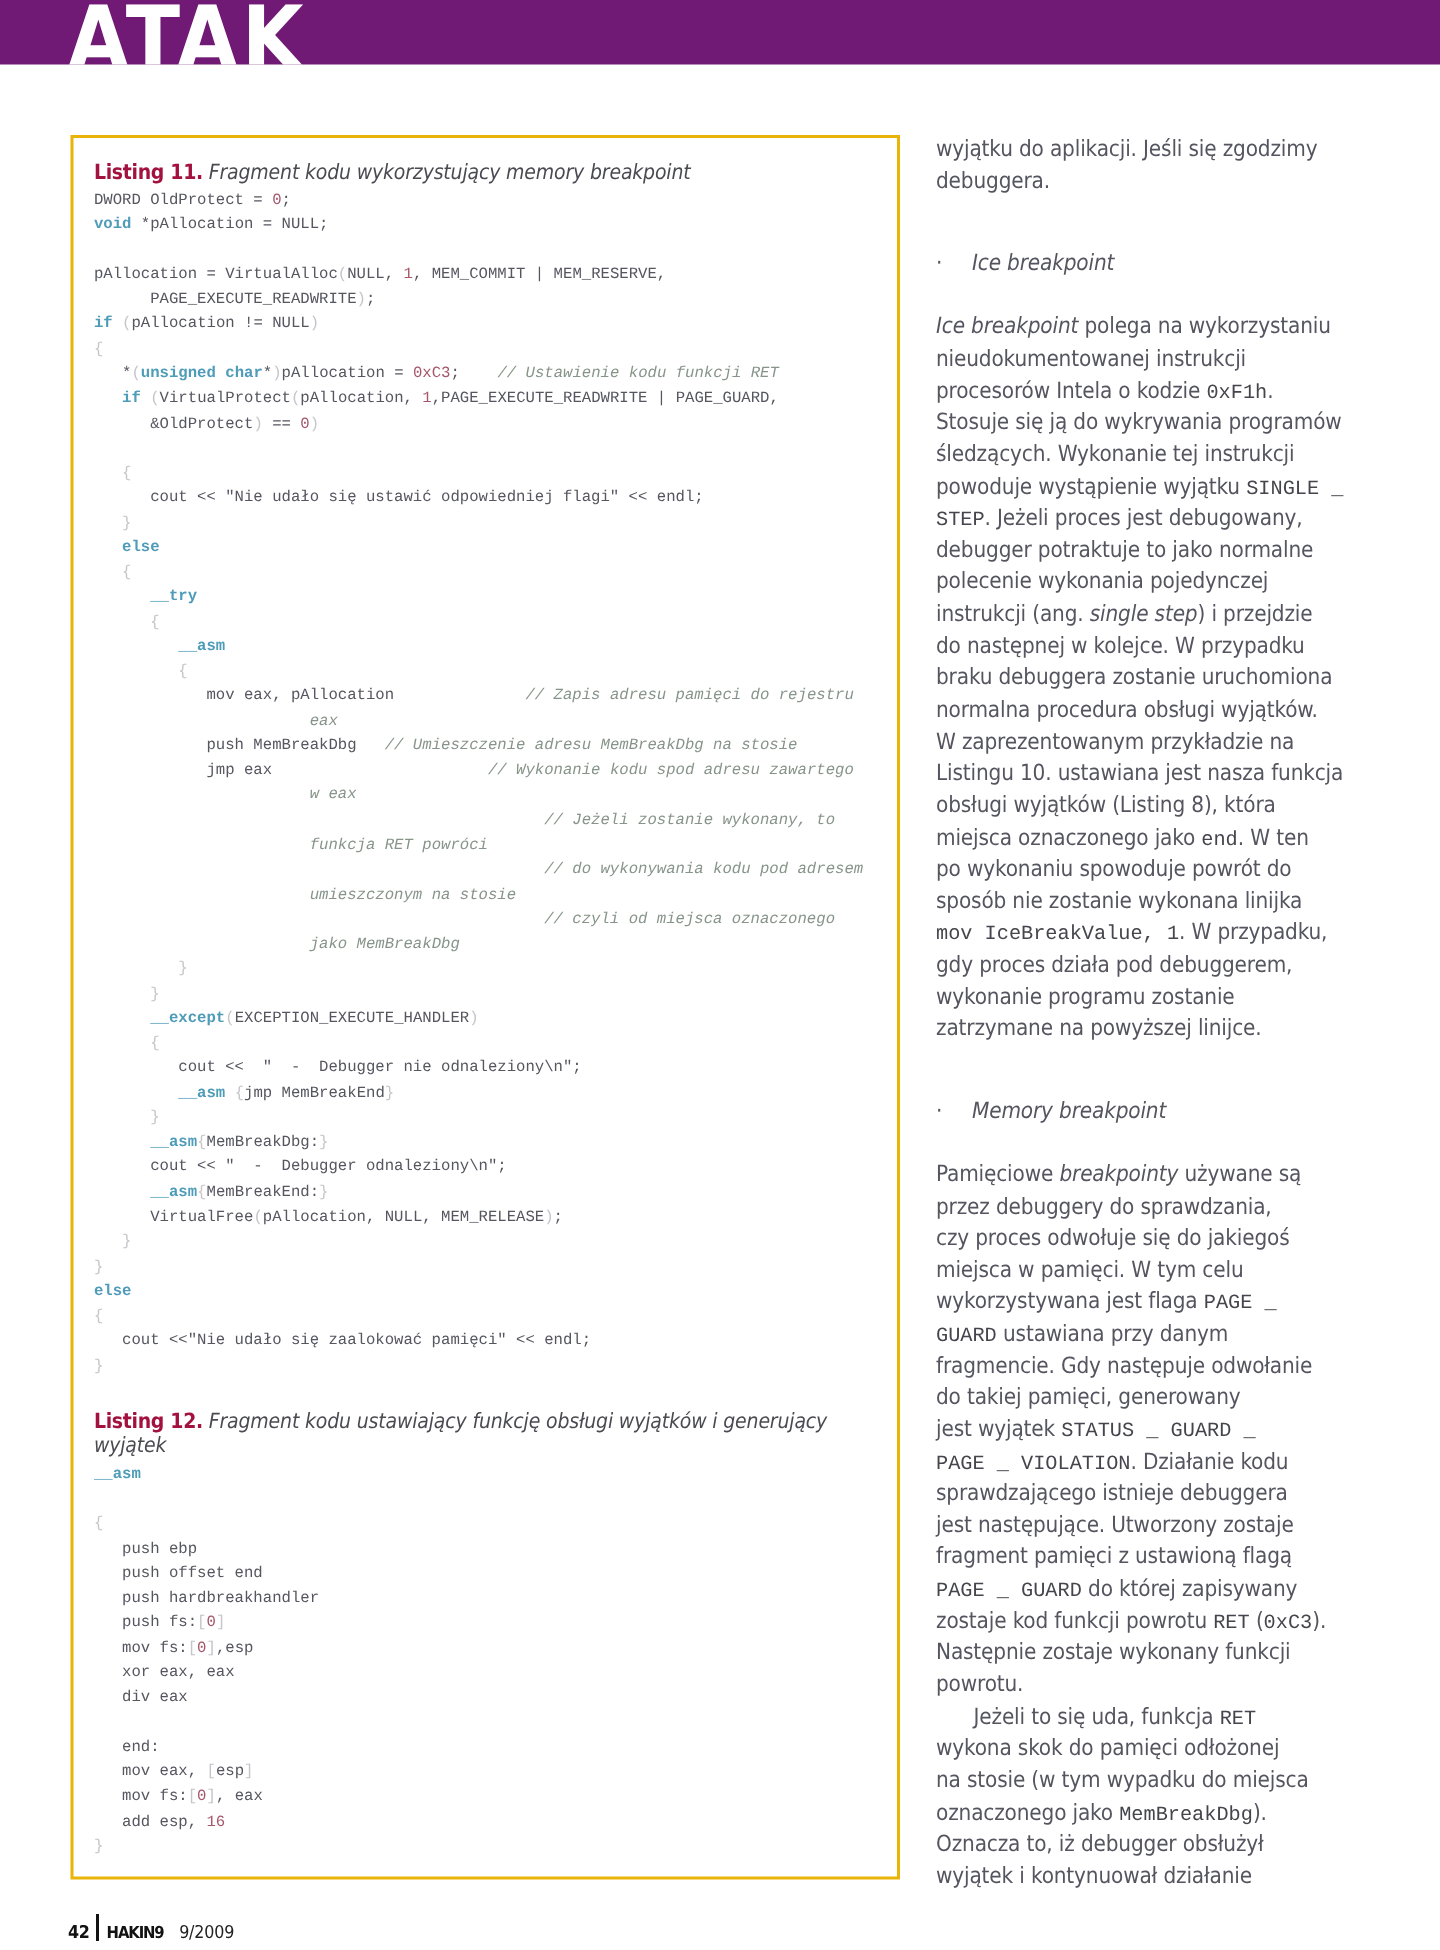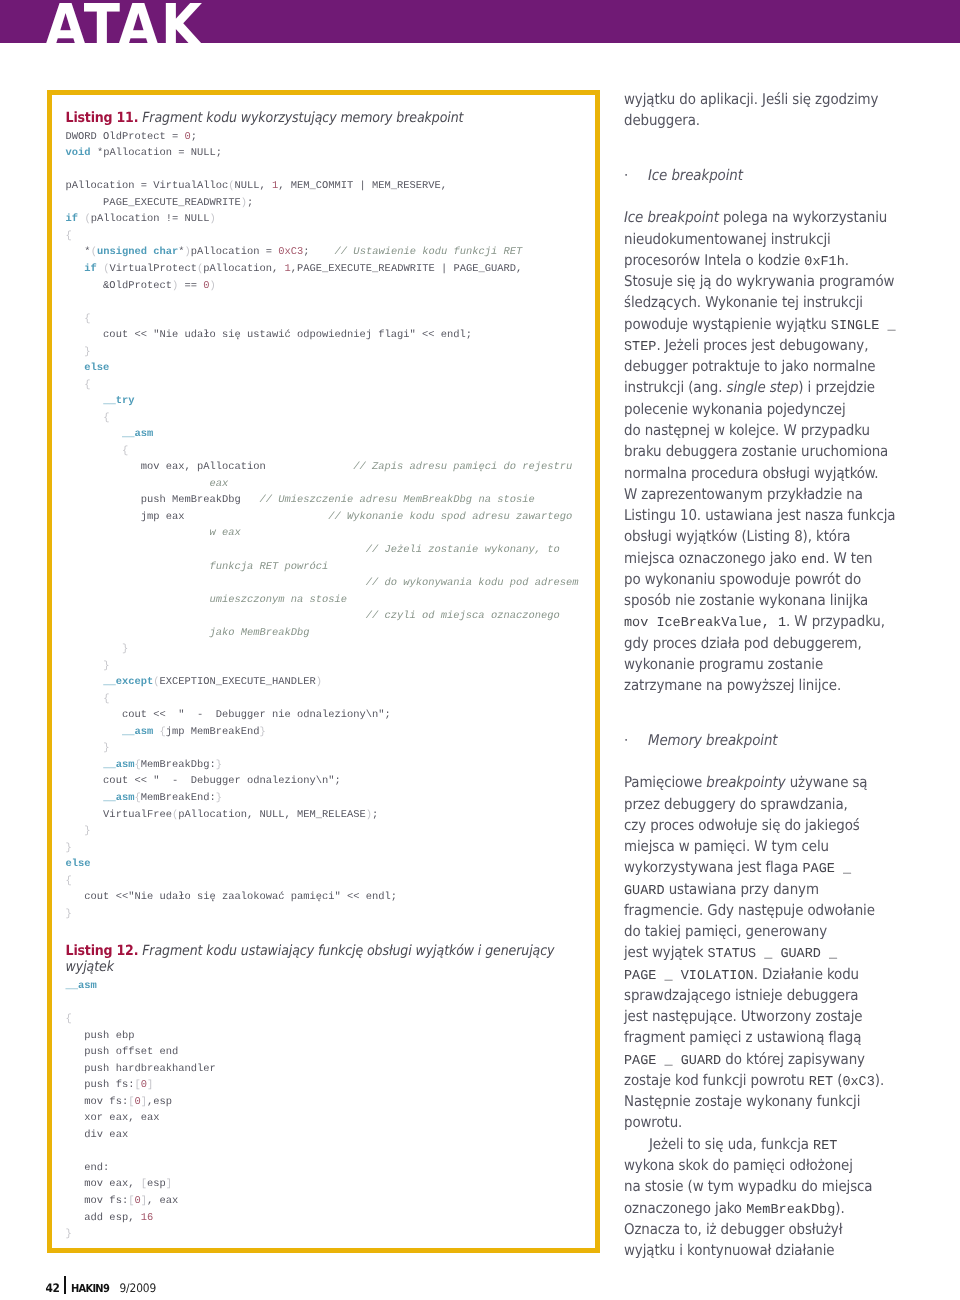--- a/index.html
+++ b/index.html
@@ -7,21 +7,21 @@
   body{width:960px;height:1300px;background:#ffffff;
        font-family:"DejaVu Sans",sans-serif;position:relative;overflow:hidden;
        -webkit-font-smoothing:antialiased;text-rendering:geometricPrecision;}
 
   .band{position:absolute;left:0;top:0;width:960px;height:43.3px;background:#701a75;overflow:hidden;}
   .band-title{position:absolute;left:45px;top:-4px;
               font-family:"DejaVu Sans Condensed","DejaVu Sans",sans-serif;
               font-weight:bold;font-size:59px;line-height:1;color:#ffffff;white-space:nowrap;letter-spacing:2.3px;}
 
   .codebox{position:absolute;left:47px;top:90px;width:553px;height:1163px;
-           border:5px solid #eab308;box-sizing:border-box;background:#fff;overflow:hidden;}
+           border:2px solid #eab308;box-sizing:border-box;background:#fff;overflow:hidden;}
   .codeinner{position:absolute;left:13.6px;top:15px;width:534px;}
 
   .caption{font-family:"DejaVu Sans Condensed","DejaVu Sans",sans-serif;
            font-size:14px;line-height:16.53px;color:#4a4a52;font-style:italic;
            margin:0 0 2.2px 0;letter-spacing:-0.1px;}
   .caption.second{margin-top:20.6px;}
   .caption .lbl{font-style:normal;font-weight:bold;color:#a3123f;letter-spacing:-0.2px;}
 
   pre.code{font-family:"Liberation Mono","DejaVu Sans Mono",monospace;
            font-size:10.43px;line-height:16.53px;margin:0;color:#565660;white-space:pre;}
@@ -134,22 +134,22 @@
     <p class="ln bullet"><span class="dot">·</span><i>Ice breakpoint</i></p>
     <p class="ln blank">&nbsp;</p>
     <p class="ln"><i>Ice breakpoint</i> polega na wykorzystaniu</p>
     <p class="ln">nieudokumentowanej instrukcji</p>
     <p class="ln">procesorów Intela o kodzie <span class="mono">0xF1h</span>.</p>
     <p class="ln">Stosuje się ją do wykrywania programów</p>
     <p class="ln">śledzących. Wykonanie tej instrukcji</p>
     <p class="ln">powoduje wystąpienie wyjątku <span class="mono">SINGLE _</span></p>
     <p class="ln"><span class="mono">STEP</span>. Jeżeli proces jest debugowany,</p>
     <p class="ln">debugger potraktuje to jako normalne</p>
+    <p class="ln">polecenie wykonania pojedynczej</p>
     <p class="ln">instrukcji (ang. <i>single step</i>) i przejdzie</p>
-    <p class="ln">polecenie wykonania pojedynczej</p>
     <p class="ln">do następnej w kolejce. W przypadku</p>
     <p class="ln">braku debuggera zostanie uruchomiona</p>
     <p class="ln">normalna procedura obsługi wyjątków.</p>
     <p class="ln">W zaprezentowanym przykładzie na</p>
     <p class="ln">Listingu 10. ustawiana jest nasza funkcja</p>
     <p class="ln">obsługi wyjątków (Listing 8), która</p>
     <p class="ln">miejsca oznaczonego jako <span class="mono">end</span>. W ten</p>
     <p class="ln">po wykonaniu spowoduje powrót do</p>
     <p class="ln">sposób nie zostanie wykonana linijka</p>
     <p class="ln"><span class="mono">mov IceBreakValue, 1</span>. W przypadku,</p>
@@ -174,18 +174,18 @@
     <p class="ln">fragment pamięci z ustawioną flagą</p>
     <p class="ln"><span class="mono">PAGE _ GUARD</span> do której zapisywany</p>
     <p class="ln">zostaje kod funkcji powrotu <span class="mono">RET</span> (<span class="mono">0xC3</span>).</p>
     <p class="ln">Następnie zostaje wykonany funkcji</p>
     <p class="ln">powrotu.</p>
     <p class="ln indent">Jeżeli to się uda, funkcja <span class="mono">RET</span></p>
     <p class="ln">wykona skok do pamięci odłożonej</p>
     <p class="ln">na stosie (w tym wypadku do miejsca</p>
     <p class="ln">oznaczonego jako <span class="mono">MemBreakDbg</span>).</p>
     <p class="ln">Oznacza to, iż debugger obsłużył</p>
-    <p class="ln">wyjątku i kontynuował działanie</p>
+    <p class="ln">wyjątek i kontynuował działanie</p>
   </div>
 
 <div class="footer">
   <span class="pg">42</span><span class="rule"></span><span class="mag">HAKIN9</span><span class="iss">9/2009</span>
 </div>
 
 </body></html>

